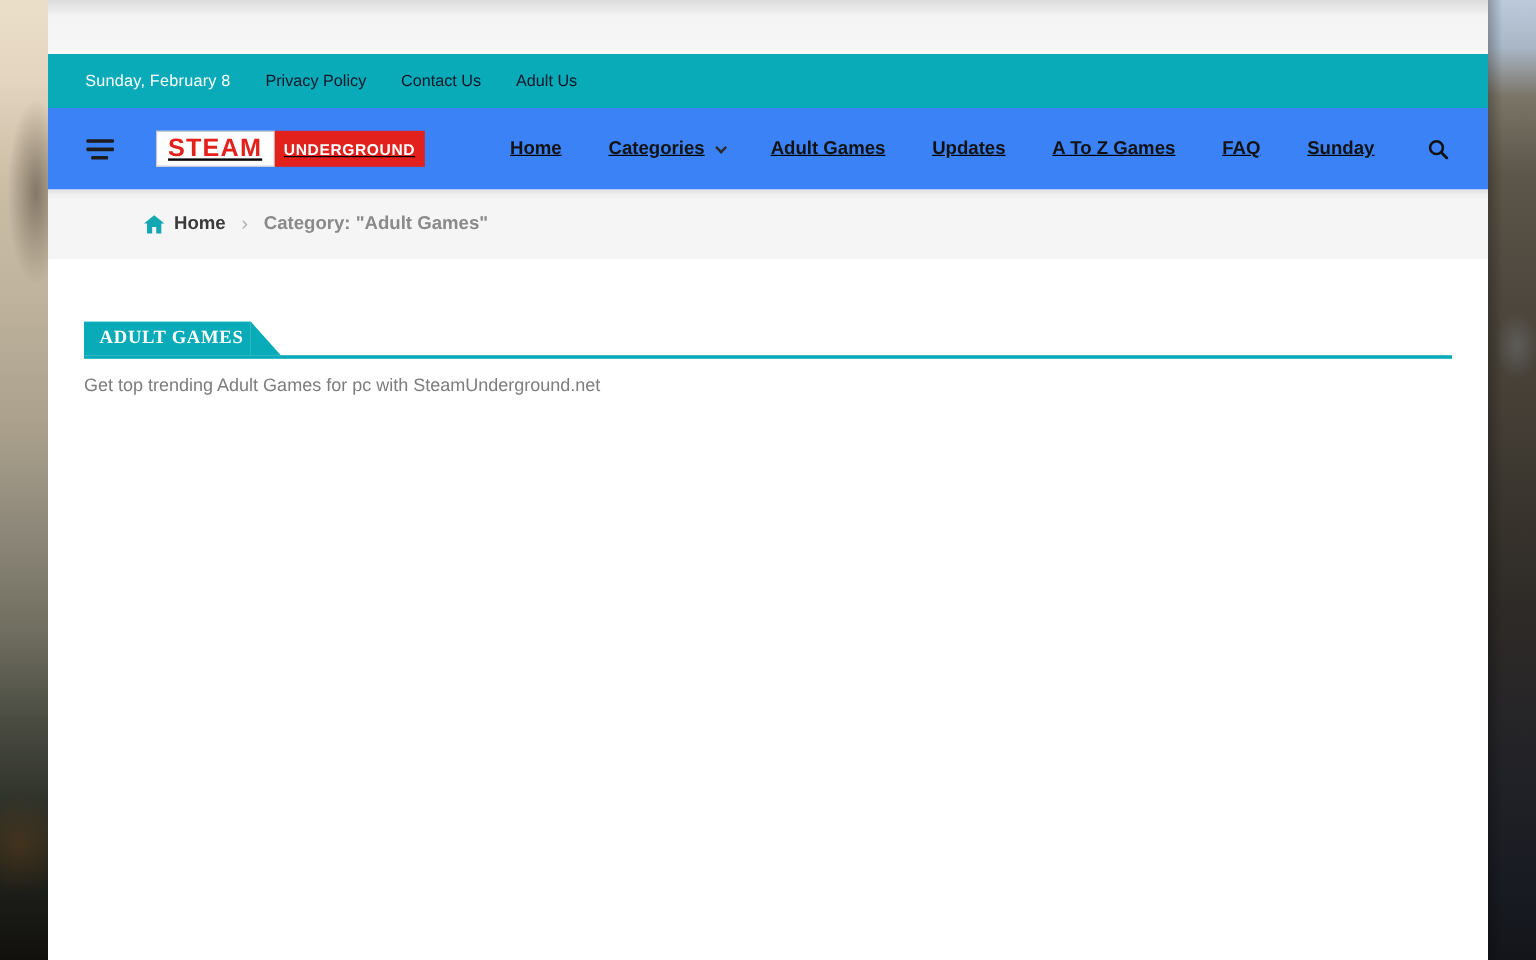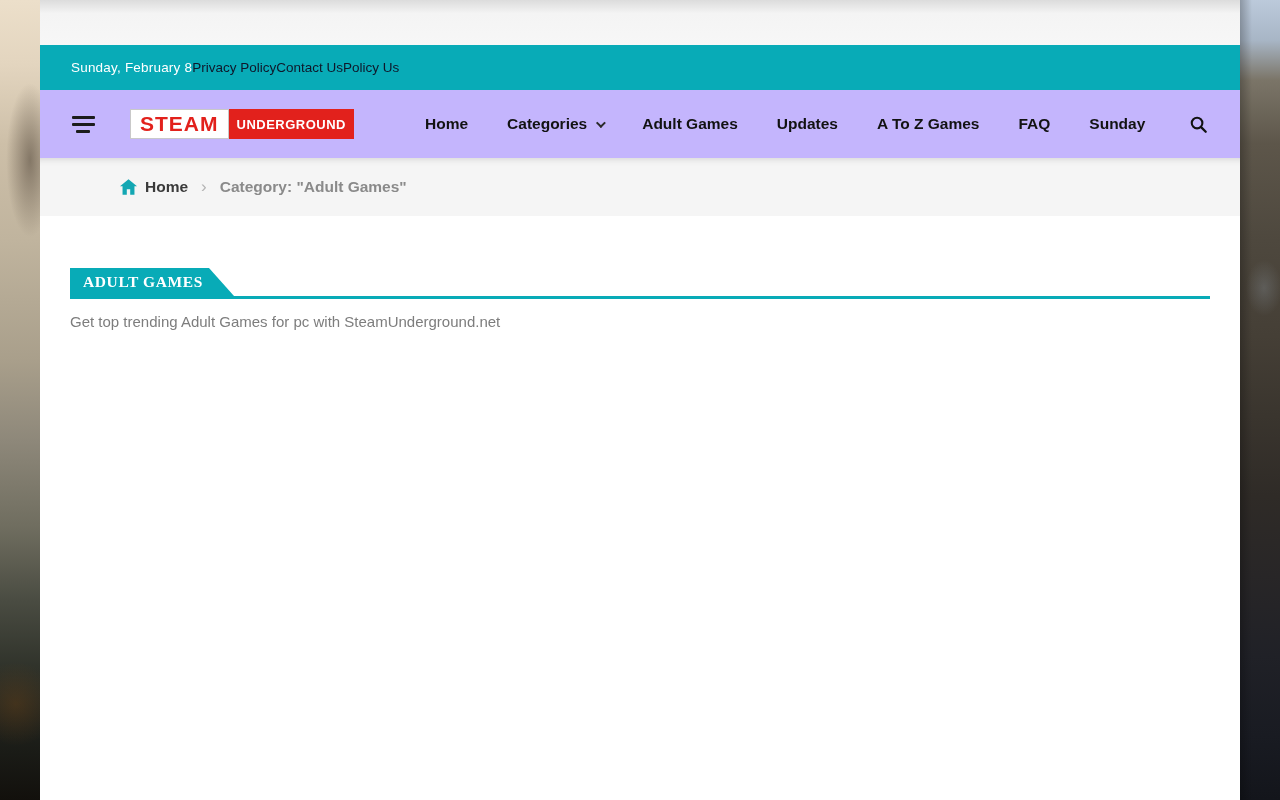--- a/index.html
+++ b/index.html
@@ -26,28 +26,28 @@
   }
 
   
   .page { position: absolute; left: 40px; top: 0; width: 1200px; height: 800px; background: #ffffff; }
 
   .top-spacer { height: 45px; background: linear-gradient(180deg, #dcdcdc 0%, #f4f4f4 30%, #f7f7f7 100%); }
 
   
   .topbar {
     height: 45px; background: #08abb7; color: #ffffff;
-    display: flex; align-items: center; padding: 16px 31px; 
+    display: flex; align-items: center; padding: 16px 31px; gap: 29px;
     font-size: 13.5px;
   }
   .topbar a { color: #0f172a; text-decoration: none; cursor: pointer; }
   .topbar .date { letter-spacing: .2px; }
 
   
-  .header { height: 68px; background: #c4b5fd; display: flex; align-items: center; padding: 0 30px; }
+  .header { height: 68px; background: #3b82f6; display: flex; align-items: center; padding: 0 30px; text-decoration: underline; }
   .hamburger { width: 26px; height: 20px; display: flex; flex-direction: column; justify-content: center; align-items: center; gap: 4px; background: none; border: none; cursor: pointer; }
   .hamburger span { height: 3px; background: #1c1c1c; border-radius: 1px; }
   .hamburger .b1, .hamburger .b2 { width: 23px; }
   .hamburger .b3 { width: 14px; }
 
   .logo { display: flex; align-items: stretch; margin-left: 34px; text-decoration: none; height: 30px; }
   .logo-steam {
     background: #ffffff; border: 1px solid #c9c9c9; color: #e2211c;
     font-weight: bold; font-size: 21px; letter-spacing: 1px;
     display: flex; align-items: center; padding: 0 9px;
@@ -93,21 +93,21 @@
 <div class="bg-strip bg-right"></div>
 
 <div class="page">
 
   <div class="top-spacer"></div>
 
   <div class="topbar">
     <span class="date">Sunday, February 8</span>
     <a href="#">Privacy Policy</a>
     <a href="#">Contact Us</a>
-    <a href="#">Policy Us</a>
+    <a href="#">Adult Us</a>
   </div>
 
   <div class="header">
     <button class="hamburger">
       <span class="b1"></span>
       <span class="b2"></span>
       <span class="b3"></span>
     </button>
 
     <a href="#" class="logo">

